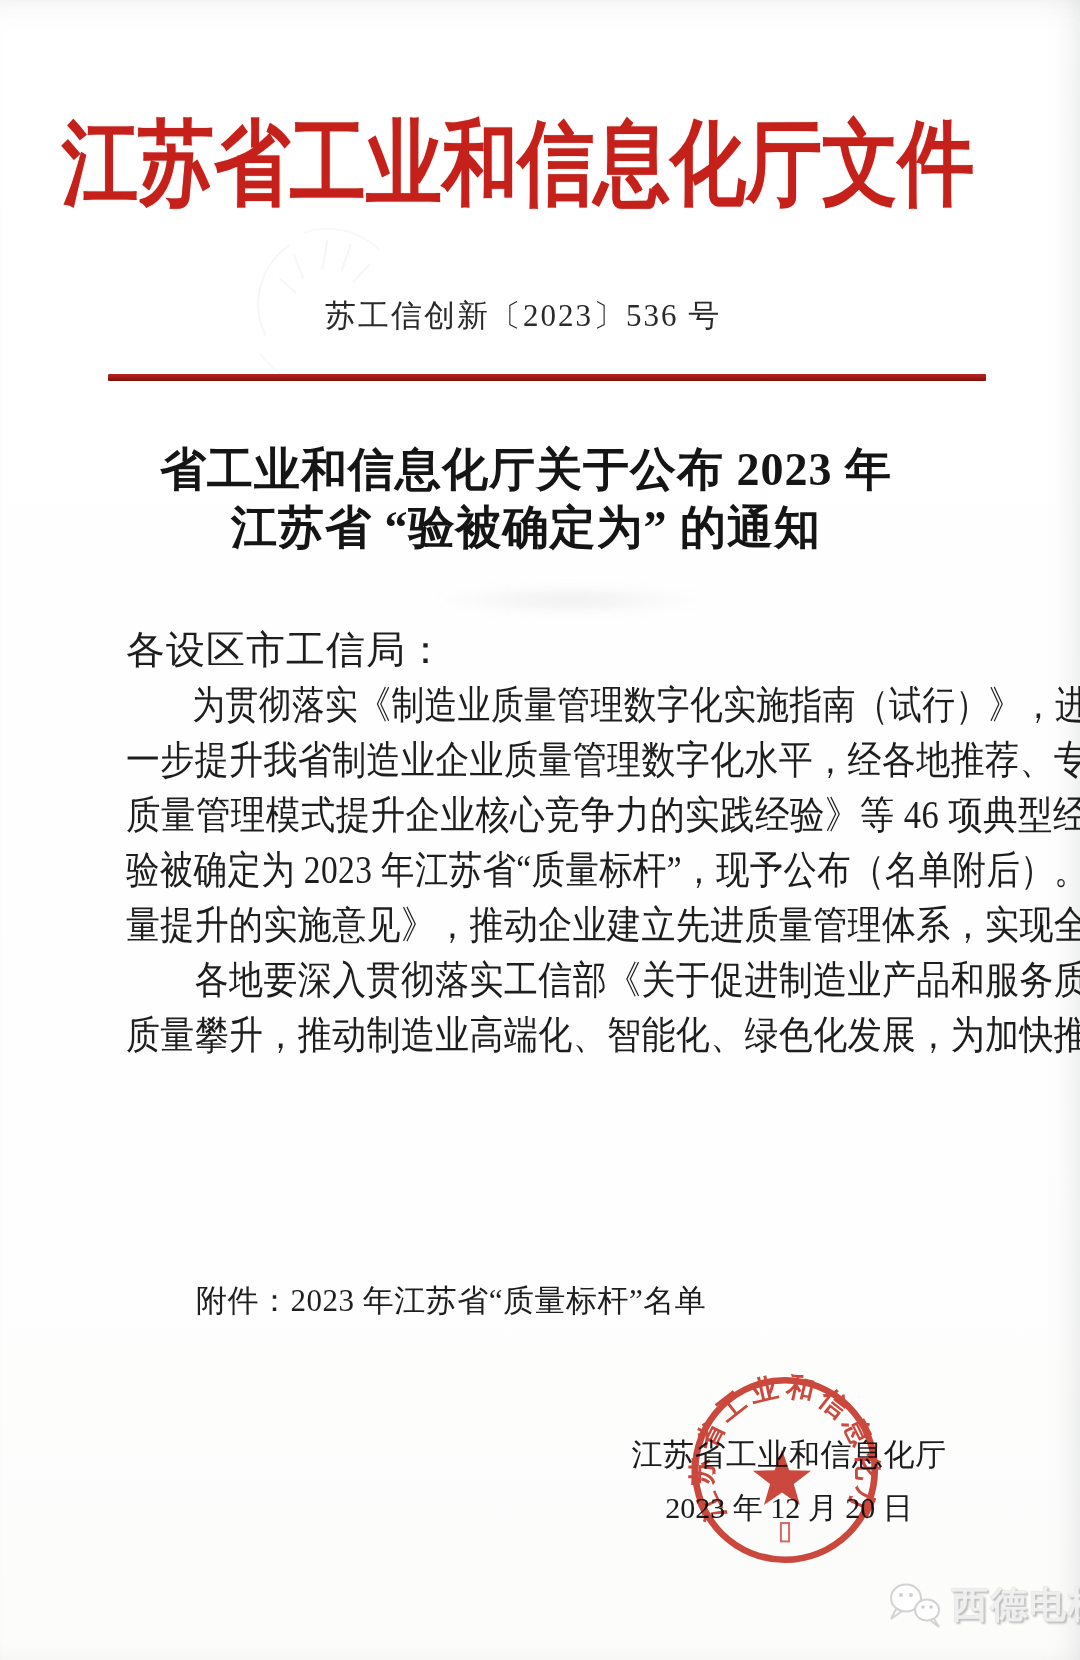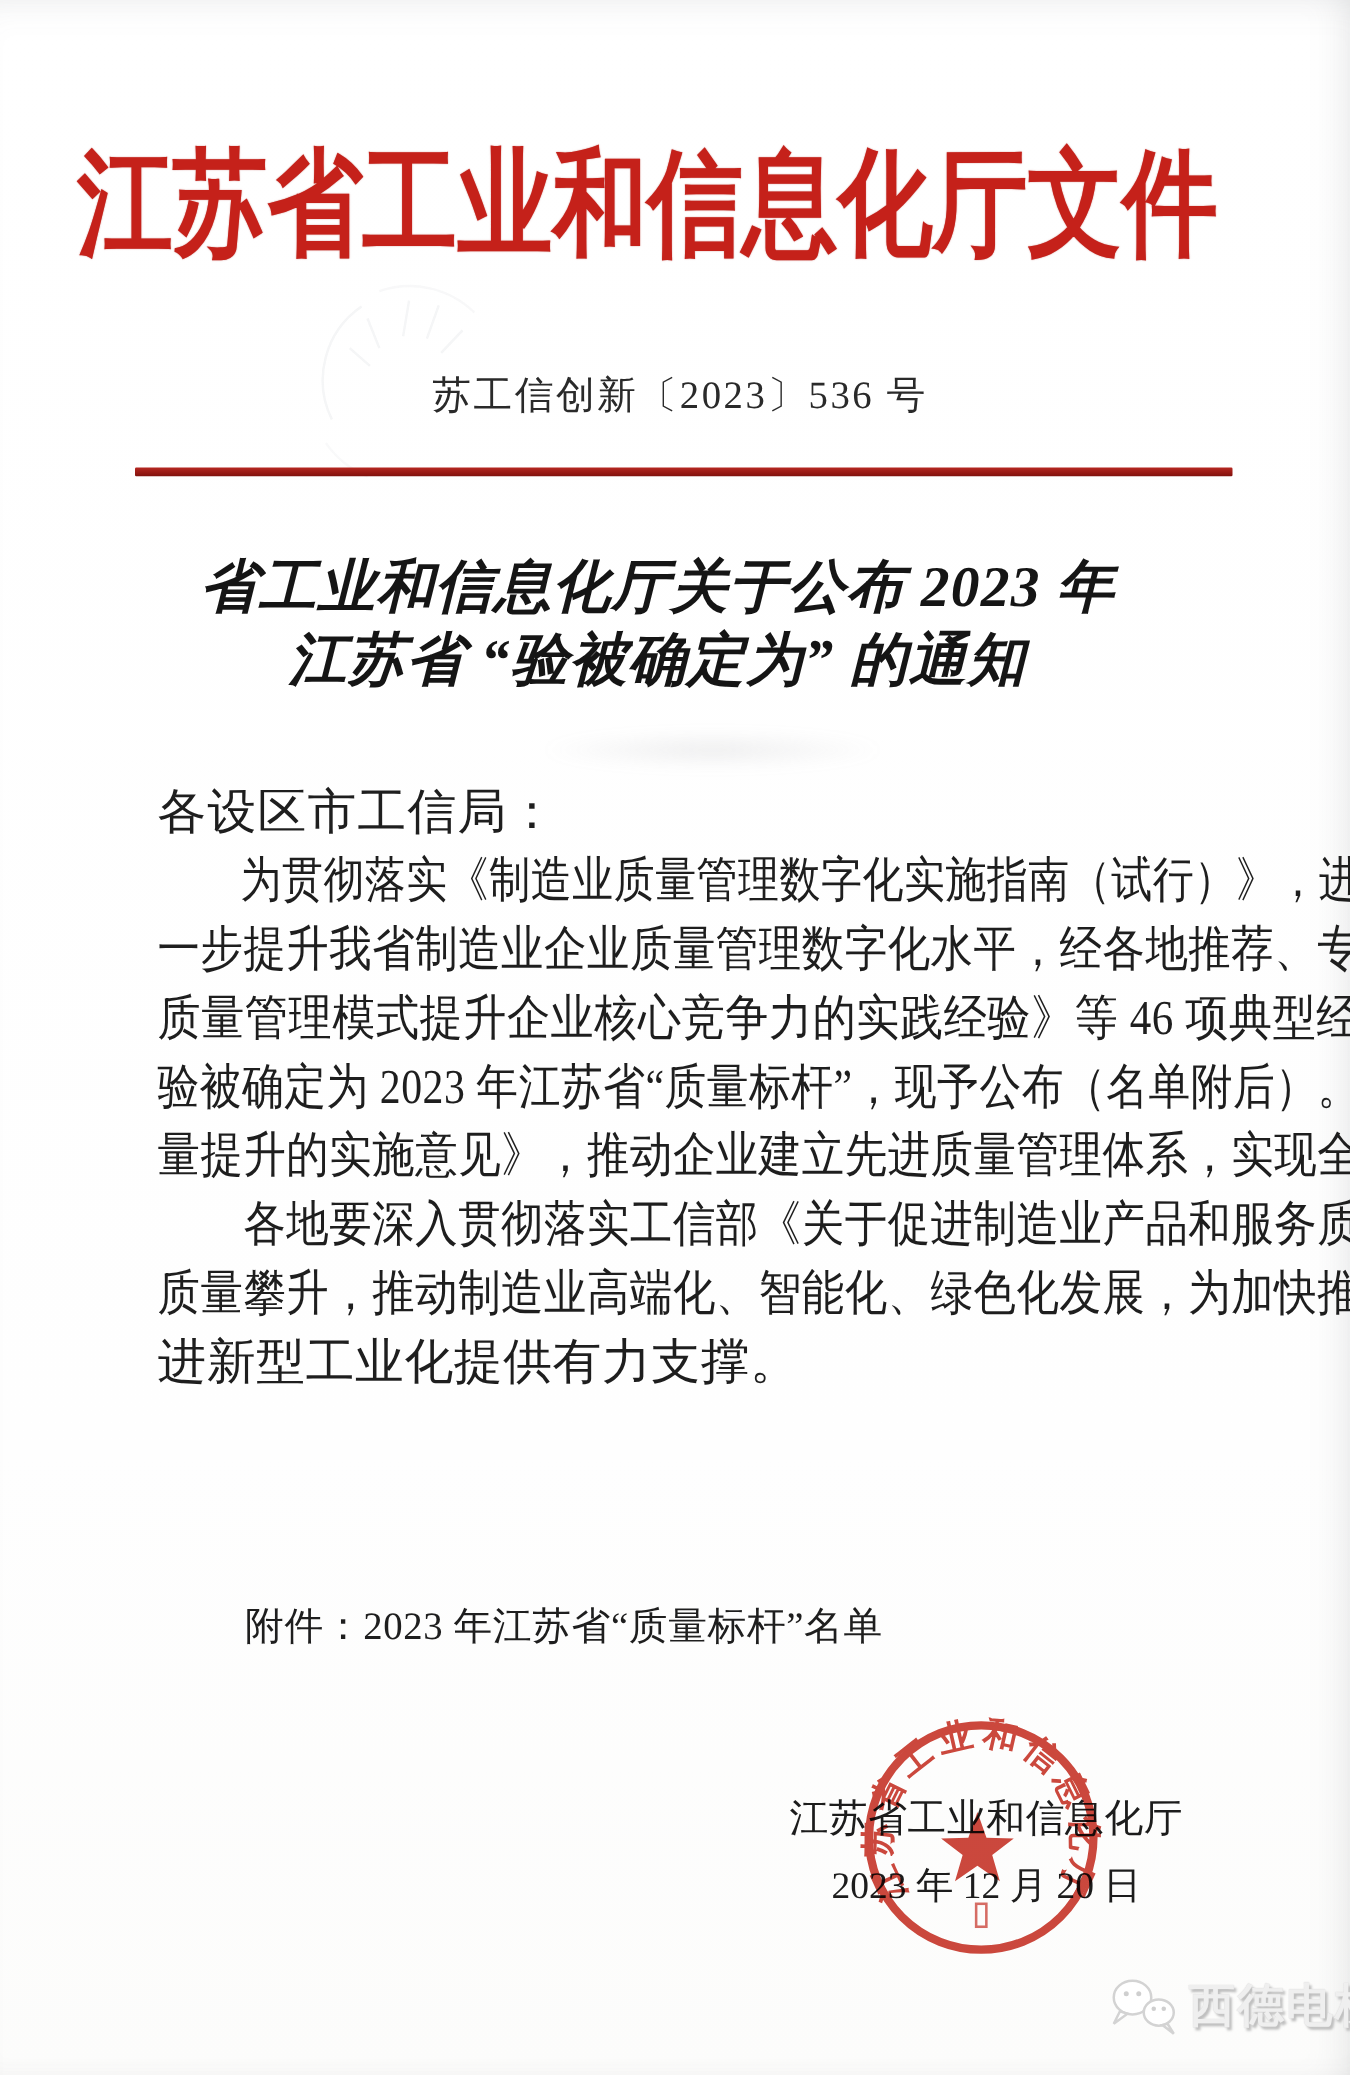--- a/index.html
+++ b/index.html
@@ -16,30 +16,30 @@
                inset 0 -14px 26px -24px rgba(110,112,118,.10);
   }
   .header-title{
     position:absolute;top:102px;left:0;width:1036px;text-align:center;
     font-size:76px;font-weight:bold;color:var(--header-red,#c5211a);
     white-space:nowrap;transform:scaleY(1.22);transform-origin:50% 0;
     text-shadow:0 0 1px rgba(160,20,14,.6);
   }
   .doc-number{
     position:absolute;top:295px;left:0;width:1046px;text-align:center;
-    font-size:31px;color:#2a2a2a;letter-spacing:2px;white-space:nowrap;margin-left:21px;
+    font-size:31px;color:#2a2a2a;letter-spacing:2px;white-space:nowrap;
   }
   .red-divider{
     position:absolute;top:374px;left:108px;width:878px;height:7px;
     background:linear-gradient(to bottom,#b52721 0%,var(--divider-red,#921712) 70%,#7e120e 100%);
     border-radius:1px;
   }
   .doc-title{
     position:absolute;top:441px;left:0;width:1052px;text-align:center;
-    font-size:46px;font-weight:bold;color:#151515;line-height:58px;letter-spacing:1px;font-style:italic;
+    font-size:46px;font-weight:bold;color:#151515;line-height:58px;letter-spacing:1px;
   }
   .body-block{
     position:absolute;top:622px;left:126px;width:816px;
     font-size:39px;color:var(--ink,#1e1e1e);
   }
   .salutation{height:55px;line-height:55px;letter-spacing:1px;white-space:nowrap;}
   .doc-line{height:55px;line-height:55px;width:816px;}
   .doc-line>span{display:inline-block;white-space:nowrap;transform-origin:0 50%;letter-spacing:.5px;}
   .attachment{
     position:absolute;top:1283px;left:196px;height:36px;line-height:36px;
@@ -108,21 +108,20 @@
     <div>
         <div class="doc-line"><span style="transform: scaleX(0.8399);">　　为贯彻落实《制造业质量管理数字化实施指南（试行）》，进</span></div>
         <div class="doc-line"><span style="transform: scaleX(0.8699);">一步提升我省制造业企业质量管理数字化水平，经各地推荐、专</span></div>
         <div class="doc-line"><span style="transform: scaleX(0.8846);">质量管理模式提升企业核心竞争力的实践经验》等 46 项典型经</span></div>
         <div class="doc-line"><span style="transform: scaleX(0.856);">验被确定为 2023 年江苏省“质量标杆”，现予公布（名单附后）。</span></div>
       </div>
     <div>
         <div class="doc-line"><span style="transform: scaleX(0.8699);">量提升的实施意见》，推动企业建立先进质量管理体系，实现全</span></div>
         <div class="doc-line"><span style="transform: scaleX(0.8699);">　　各地要深入贯彻落实工信部《关于促进制造业产品和服务质</span></div>
         <div class="doc-line"><span style="transform: scaleX(0.8699);">质量攀升，推动制造业高端化、智能化、绿色化发展，为加快推</span></div>
-        <div class="doc-line"><span>进新型工业化提供有力支撑。</span></div>
       </div>
   </div>
 
   <div class="attachment">附件：2023 年江苏省“质量标杆”名单</div>
 
   <div class="signature-org">江苏省工业和信息化厅</div>
   <div class="signature-date">2023 年 12 月 20 日</div>
 
   <svg class="seal" viewBox="0 0 200 200">
     <defs>

